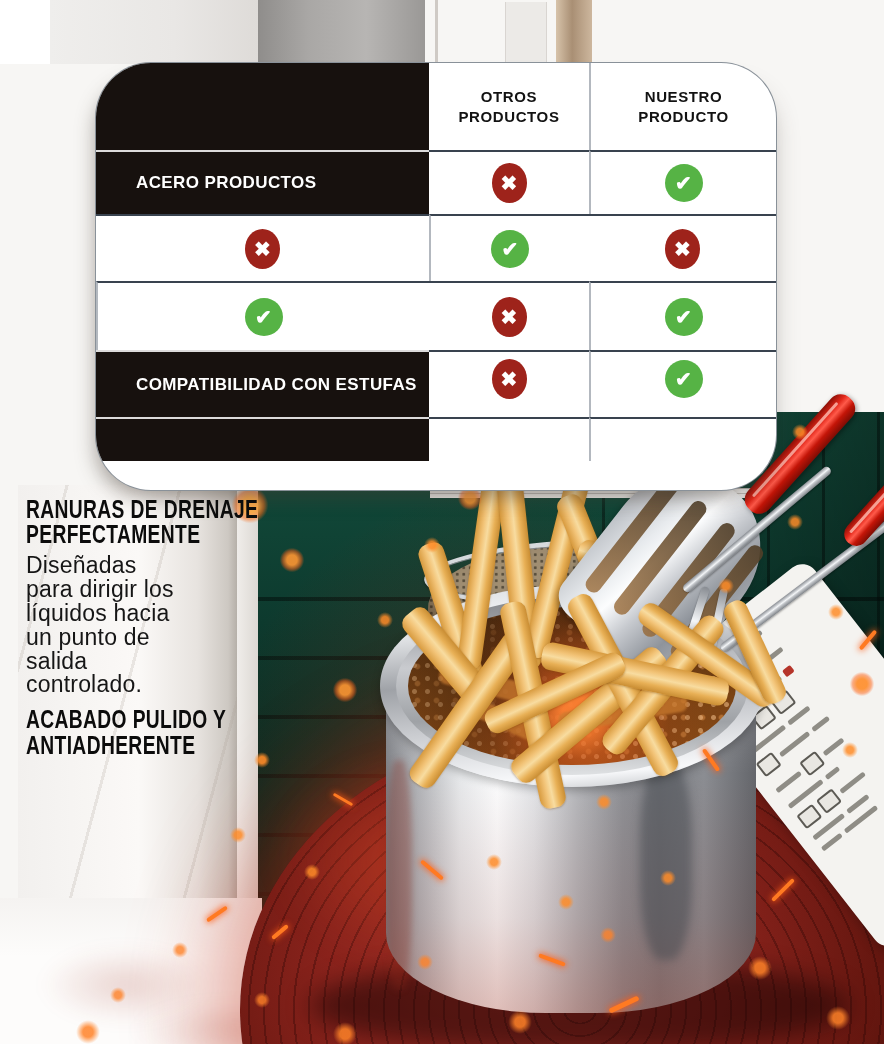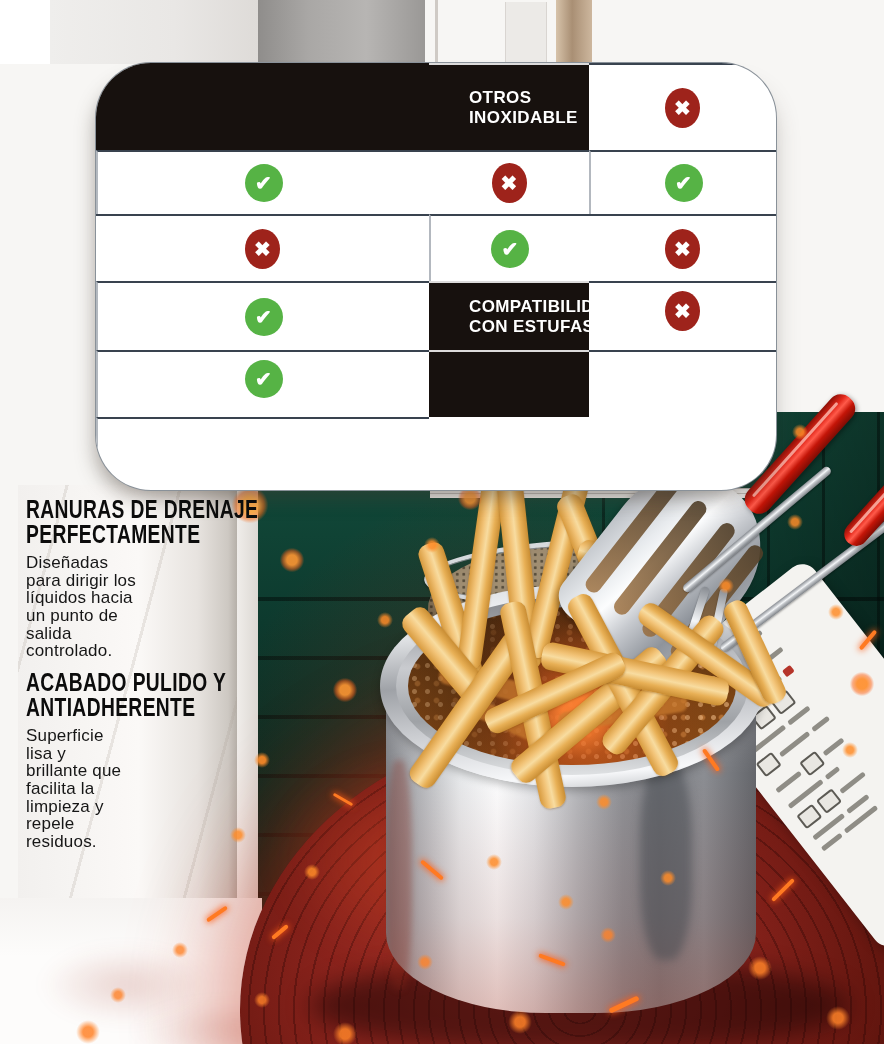--- a/index.html
+++ b/index.html
@@ -162,21 +162,21 @@
   .badge{width:38px;height:38px;border-radius:50%;display:flex;align-items:center;justify-content:center;
        color:#fff;font-size:20px;font-weight:700;}
   .cross{background:#9e231b;width:35px;height:40px;}
   .check{background:#56b345;}
   .up{margin-top:-12px;}
 
   
   .sections{left:26px;top:497px;width:215px;}
   .sec-h{font-size:26px;line-height:.98;font-weight:700;letter-spacing:.5px;color:#0c0c0c;
      transform:scaleX(.74);transform-origin:0 0;width:320px;white-space:pre-line;margin:0 0 6px 0;}
-  .sec-b{font-size:17px;line-height:1.04;letter-spacing:.2px;color:#161616;white-space:pre-line;margin:0 0 10px 0;}
+  .sec-b{font-size:23px;line-height:1.04;letter-spacing:.2px;color:#161616;white-space:pre-line;margin:0 0 10px 0;}
 </style>
 </head>
 <body>
 
 <div class="stage">
 
   <div class="abs tb-white-left"></div>
   <div class="abs tb-marble"></div>
   <div class="abs tb-gray"></div>
   <div class="abs tb-line1"></div>
@@ -307,22 +307,26 @@
   <div class="streak" style="left:698px;top:758px;width:26px;height:4px;transform:rotate(55deg)"></div>
   <div class="streak" style="left:768px;top:888px;width:30px;height:4px;transform:rotate(-45deg)"></div>
   <div class="streak" style="left:332px;top:798px;width:22px;height:3px;transform:rotate(30deg)"></div>
   <div class="streak" style="left:538px;top:958px;width:28px;height:4px;transform:rotate(20deg)"></div>
   <div class="streak" style="left:856px;top:638px;width:24px;height:4px;transform:rotate(-50deg)"></div>
   <div class="streak" style="left:270px;top:930px;width:20px;height:4px;transform:rotate(-40deg)"></div>
 
   <div class="abs cmp">
 
     <div class="c blk"></div>
-
-    <div class="c blk lbl wline">OTROS INOXIDABLE</div>
+    <div class="c hdr">OTROS
+PRODUCTOS</div>
+    <div class="c hdr vline">NUESTRO
+PRODUCTO</div>
+
+    <div class="c blk lbl wline">ACERO PRODUCTOS</div>
     <div class="c dline">
         <span class="badge cross">✖</span>
       </div>
     <div class="c dline vline">
         <span class="badge check">✔</span>
       </div>
 
     <div class="c dline">
         <span class="badge cross">✖</span>
       </div>
@@ -361,22 +365,15 @@
     <h2 class="sec-h">RANURAS DE DRENAJE
 PERFECTAMENTE</h2>
     <p class="sec-b">Diseñadas
 para dirigir los
 líquidos hacia
 un punto de
 salida
 controlado.</p>
     <h2 class="sec-h">ACABADO PULIDO Y
 ANTIADHERENTE</h2>
-    <p class="sec-b">Superficie
-lisa y
-brillante que
-facilita la
-limpieza y
-repele
-residuos.</p>
   </div>
 
 </div>
 
 </body></html>

